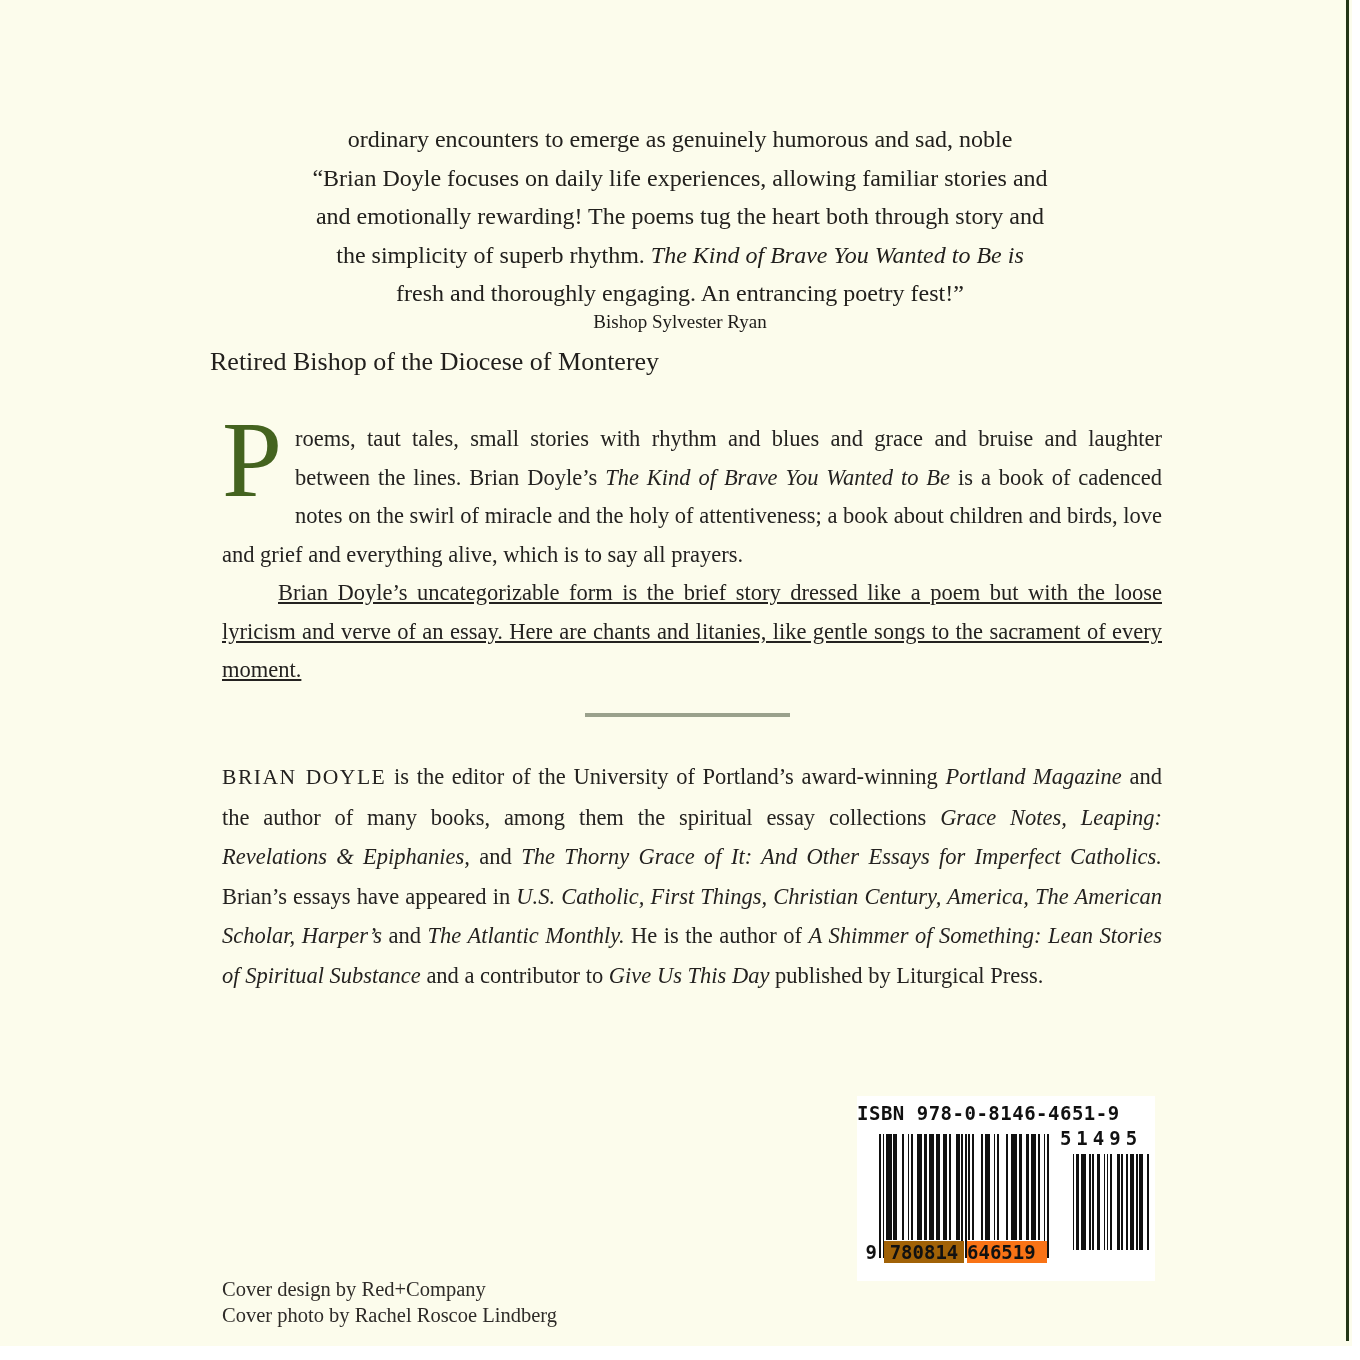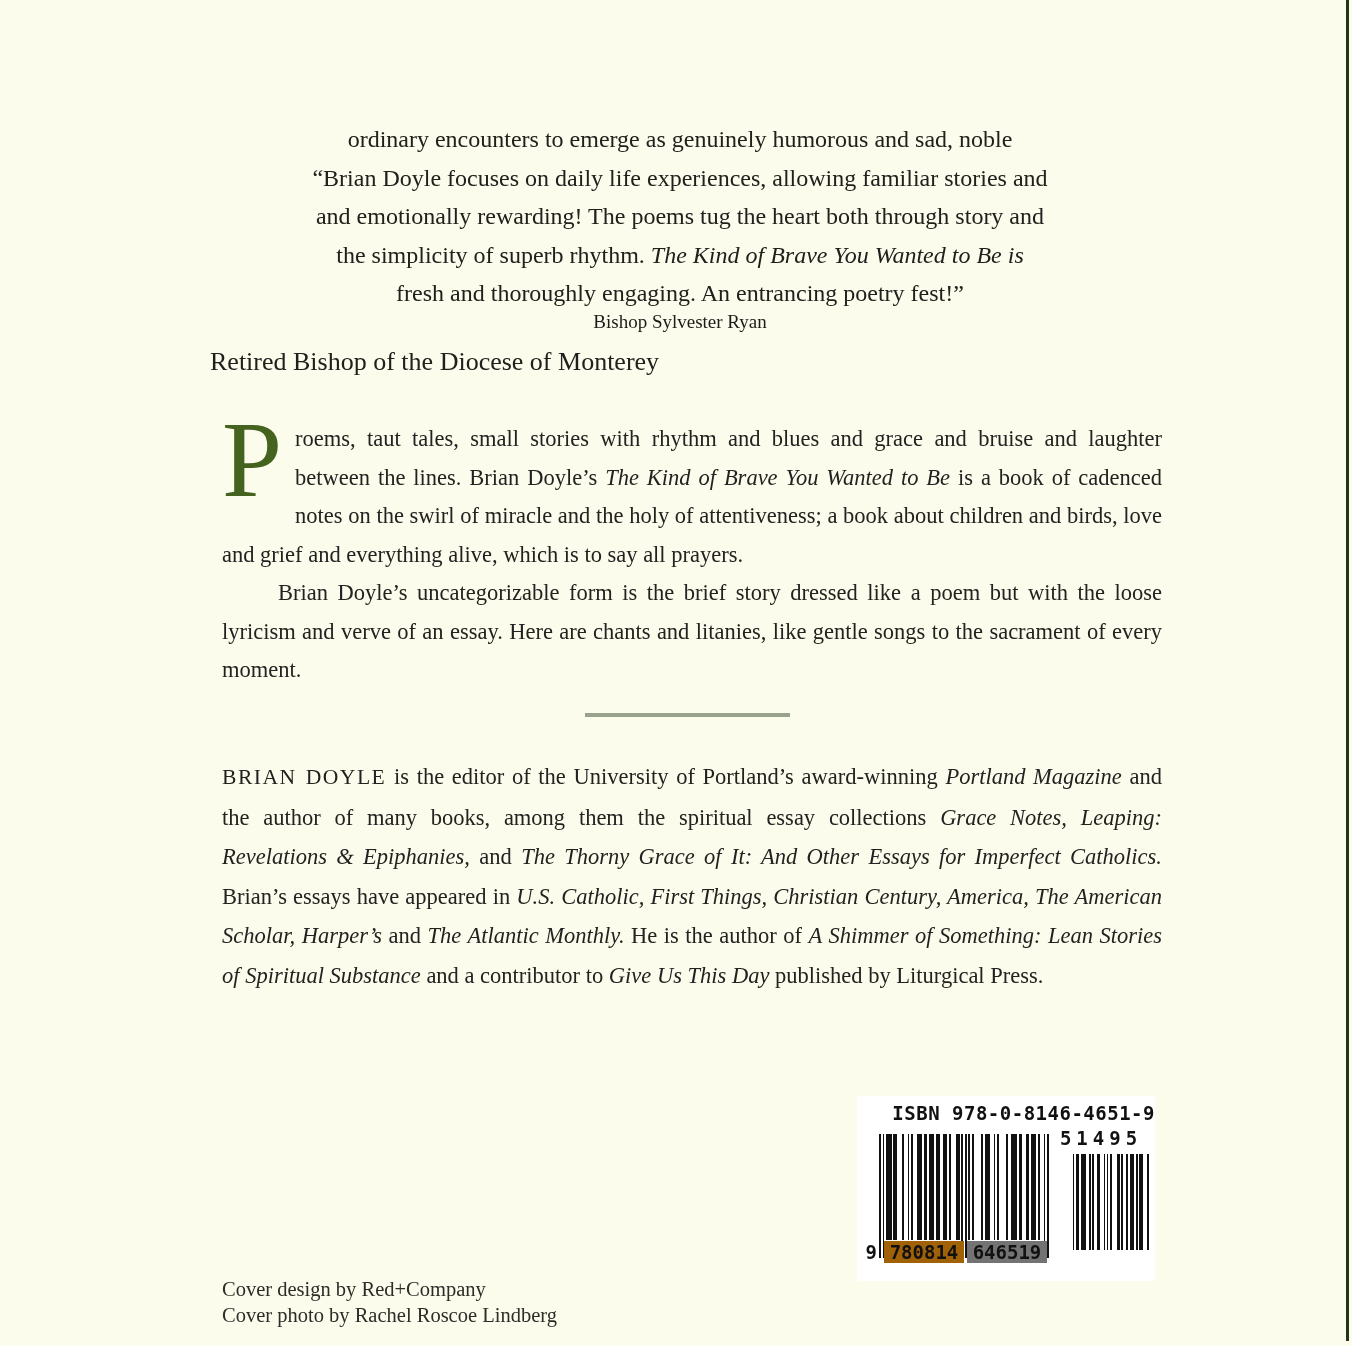--- a/index.html
+++ b/index.html
@@ -15,48 +15,48 @@
   .quote-block .tline{display:block;text-align:center;height:38.5px;line-height:38.5px;white-space:nowrap;}
   .attr-name{position:absolute;left:210px;top:311px;width:940px;text-align:center;
     font-weight:normal;font-size:19px;color:#1e1c1a;}
   .attr-title{position:absolute;left:210px;top:347px;width:940px;
     font-size:26px;color:#22201d;}
 
   
   .description{position:absolute;left:222px;top:420px;width:940px;font-size:22.5px;
     line-height:38.5px;text-align:justify;color:#242220;}
   .description p{margin:0;}
-  .description p.indented{text-indent:56px;}
+  .description p.indented{text-indent:56px;text-decoration:underline;}
   .drop-cap{float:left;font-size:108px;line-height:76px;margin:2px 13px 0 0;color:#44631f;
     font-family:"Liberation Serif", serif;}
 
   .divider{position:absolute;left:585px;top:713px;width:205px;height:4px;background:#9aa18c;}
 
   
   .bio{position:absolute;left:222px;top:757px;width:940px;font-size:22.5px;line-height:39.5px;
     text-align:justify;color:#242220;}
 
   .it{font-style:italic;}
   .sans{font-family:Liberation Serif, serif;letter-spacing:1.5px;font-size:0.96em;}
 
   
   .barcode-box{position:absolute;left:857px;top:1096px;width:298px;height:185px;background:#ffffff;}
-  .isbn-label{position:absolute;left:0;top:6px;width:100%;text-align:right;
+  .isbn-label{position:absolute;left:0;top:6px;width:100%;text-align:left;
     font-family:"DejaVu Sans Mono", monospace;font-weight:bold;font-size:19px;
     letter-spacing:0.5px;color:#111;}
   .ean-svg{position:absolute;left:22px;top:38px;}
   .addon-svg{position:absolute;left:214px;top:58px;}
   .price-code{position:absolute;left:196px;top:31px;width:96px;text-align:center;
     font-family:"DejaVu Sans Mono", monospace;font-weight:bold;font-size:19px;
     letter-spacing:5px;color:#111;}
   .bc-digit{position:absolute;top:145px;font-family:"DejaVu Sans Mono", monospace;
     font-weight:bold;font-size:19px;color:#111;background:transparent;}
   .bc-d-first{left:0;width:20px;text-align:right;}
   .bc-d-g1{left:27px;width:80px;text-align:center;background:#a16207;}
-  .bc-d-g2{left:110px;width:80px;text-align:center;background:#737373;}
+  .bc-d-g2{left:110px;width:80px;background:#f97316;}
   svg rect{fill:#111;shape-rendering:crispEdges;}
 
   
   .credits{position:absolute;left:222px;top:1240px;font-size:20.5px;line-height:26px;color:#2e2b28;margin-top:36px;}
 </style>
 </head>
 <body>
 
 <div class="cover">
 

